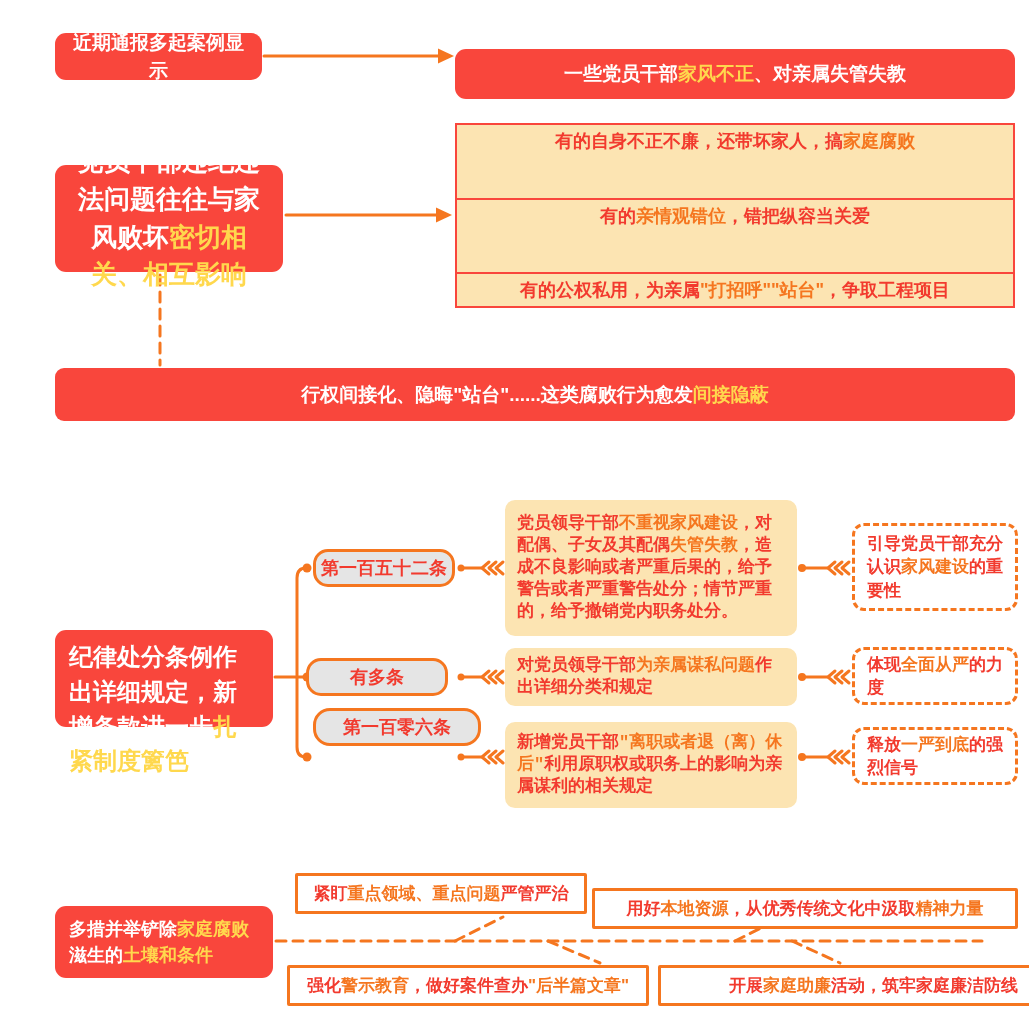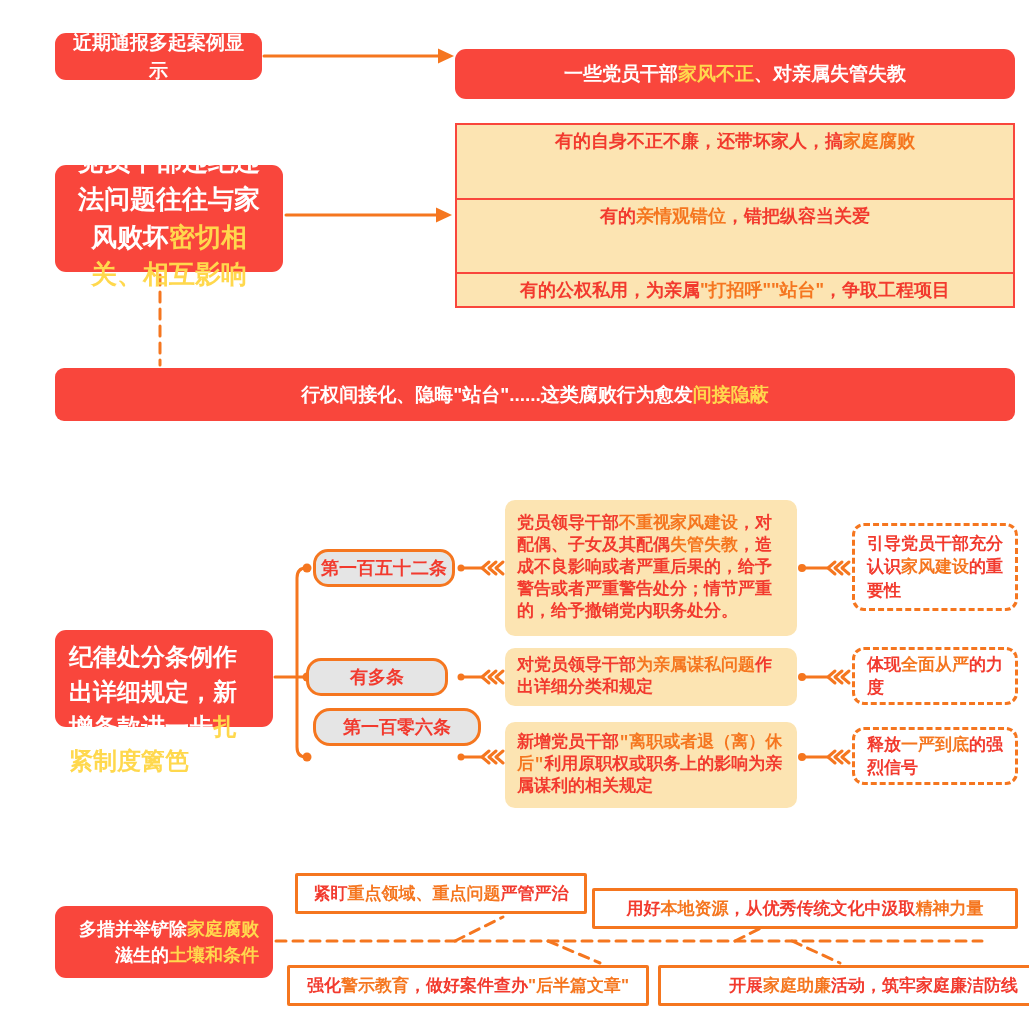--- a/index.html
+++ b/index.html
@@ -155,21 +155,21 @@
   <div class="abs note" style="left:852px;top:647px;width:166px;height:58px;">
       <span><span class="c-red">体现</span><span class="c-orange">全面从严</span><span class="c-red">的力度</span></span>
     </div>
   <div class="abs note" style="left:852px;top:523px;width:166px;height:88px;">
       <span><span class="c-red">引导党员干部充分认识</span><span class="c-orange">家风建设</span><span class="c-red">的重要性</span></span>
     </div>
   <div class="abs note" style="left:852px;top:727px;width:166px;height:58px;">
       <span><span class="c-red">释放</span><span class="c-orange">一严到底</span><span class="c-red">的强烈信号</span></span>
     </div>
 
-  <div class="abs redbox" style="left:55px;top:906px;width:218px;height:72px;font-size:18px;padding:10px 14px;text-align:right;"><span><span class="c-white">多措并举铲除</span><span class="c-yellow">家庭腐败</span><span class="c-white">滋生的</span><span class="c-yellow">土壤和条件</span></span></div>
+  <div class="abs redbox" style="left:55px;top:906px;width:218px;height:72px;font-size:18px;padding:10px 14px;text-align:left;"><span><span class="c-white">多措并举铲除</span><span class="c-yellow">家庭腐败</span><span class="c-white">滋生的</span><span class="c-yellow">土壤和条件</span></span></div>
 
   <div class="abs measure" style="left:287px;top:873px;width:292px;height:41px;margin-left:8px;">
       <span><span class="c-red">紧盯</span><span class="c-orange">重点领域、重点问题</span><span class="c-red">严管严治</span></span>
     </div>
   <div class="abs measure" style="left:592px;top:873px;width:426px;height:41px;margin-top:15px;">
       <span><span class="c-red">用好</span><span class="c-orange">本地资源</span><span class="c-red">，从优秀传统文化中汲取</span><span class="c-orange">精神力量</span></span>
     </div>
   <div class="abs measure" style="left:287px;top:965px;width:362px;height:41px;">
       <span><span class="c-red">强化</span><span class="c-orange">警示教育</span><span class="c-red">，做好案件查办</span><span class="c-orange">"后半篇文章"</span></span>
     </div>

